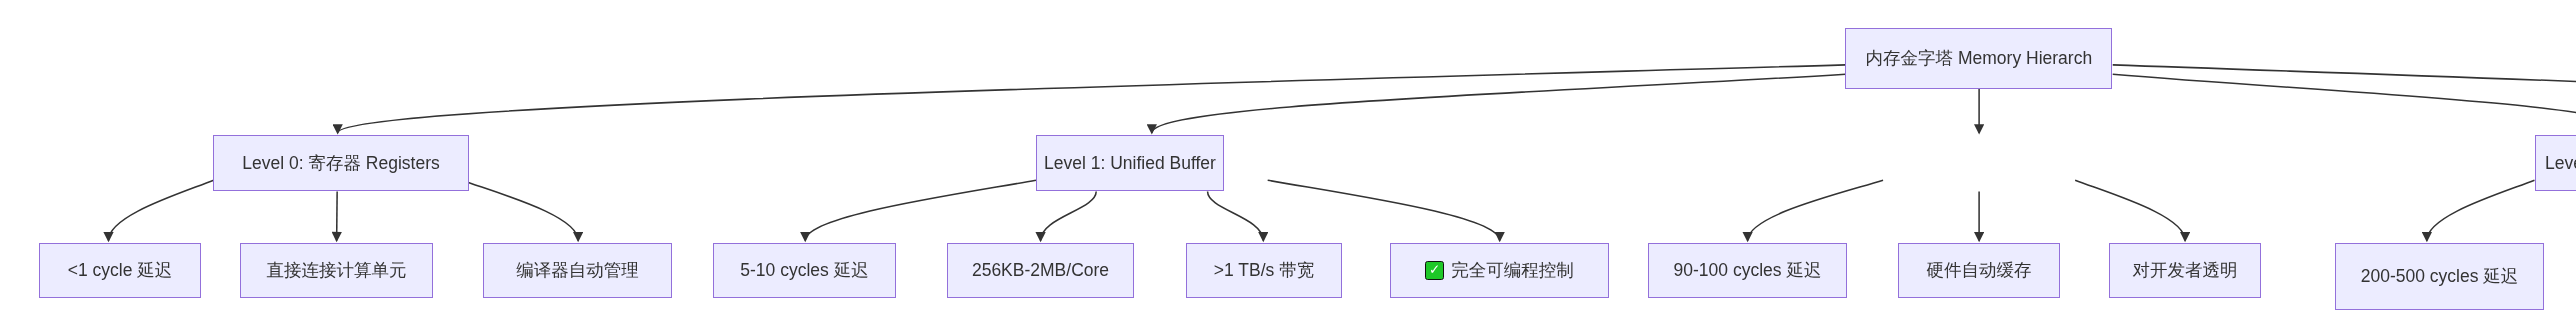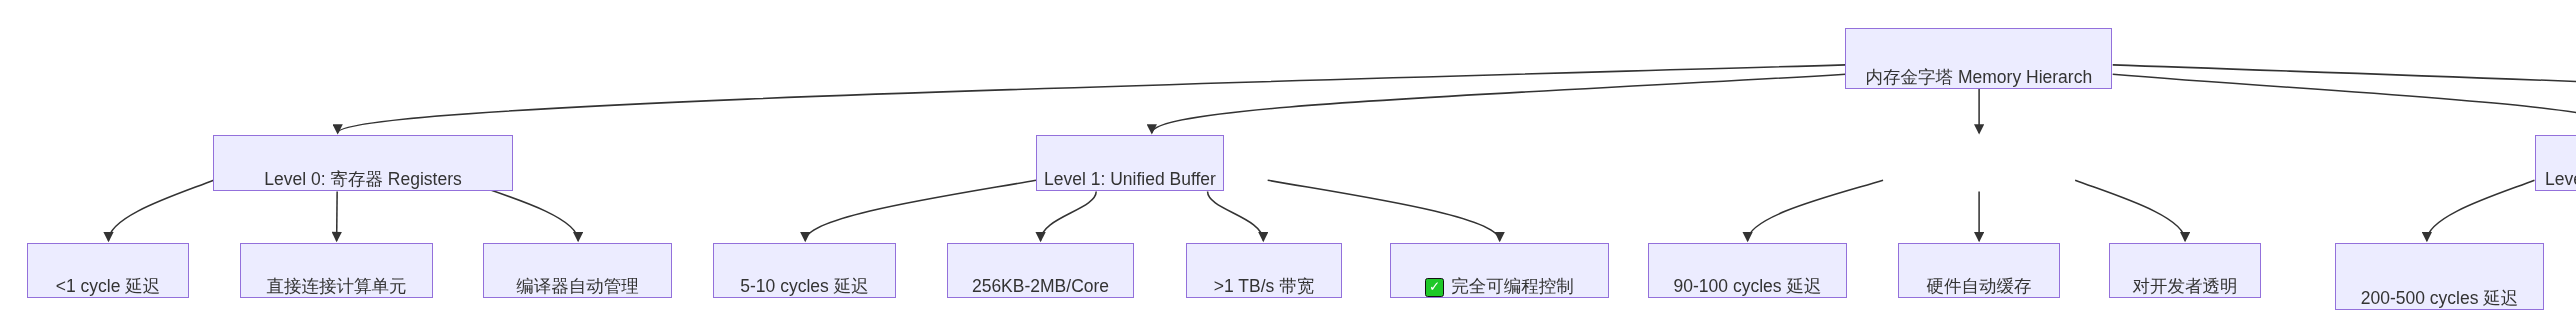--- a/index.html
+++ b/index.html
@@ -1,20 +1,20 @@
 <!DOCTYPE html>
 <html style="font-size:8.2px"><head>
 <meta charset="utf-8">
 <style>
   html,body{margin:0;padding:0;background:#ffffff;}
   #canvas{position:relative;width:3693px;height:327px;background:#ffffff;overflow:hidden;
           font-family:"Liberation Sans","DejaVu Sans",sans-serif;}
   #edge-layer{position:absolute;left:0;top:0;pointer-events:none;}
   .node{position:absolute;background:var(--node-fill);border:1.5px solid var(--node-border);
-        box-sizing:border-box;display:flex;align-items:flex-end;justify-content:center;
+        box-sizing:border-box;display:flex;align-items:center;justify-content:center;
         color:var(--text);font-size:17.5px;line-height:1.2;white-space:nowrap;overflow:hidden;}
   .node .label{display:inline-block;}
   .root-node{justify-content:flex-start;padding-left:19.6px;}
   .check-icon{display:inline-flex;align-items:center;justify-content:center;
         width:19px;height:19px;background:var(--check-green);color:#ffffff;
         border:1.5px solid #111111;border-radius:2.6px;margin-right:7.2px;
         font-weight:bold;font-size:13.4px;box-sizing:border-box;flex:0 0 auto;}
   .edge{stroke:var(--edge);stroke-width:3;fill:none;}
 </style>
 </head>
@@ -45,24 +45,24 @@
       <path d="M4920,350 C4846.85,378 4711,419 4711,467" class="edge" marker-end="url(#arrow)"></path>
       <path d="M5137.25,372 C5137.25,407 5155.5,422 5155.5,467" class="edge" marker-end="url(#arrow)"></path>
       <path d="M5318,350 C5412.5,378 5588,419 5588,467" class="edge" marker-end="url(#arrow)"></path>
       <path d="M6282,350 C6207.975,378 6070.5,419 6070.5,467" class="edge" marker-end="url(#arrow)"></path>
       <path d="M6485.25,372 C6485.25,407 6502,422 6502,467" class="edge" marker-end="url(#arrow)"></path>
       <path d="M6655,350 C6749.85,378 6926,419 6926,467" class="edge" marker-end="url(#arrow)"></path>
     </svg>
     <div class="node root-node" style="left: 1845px; top: 28px; width: 267px; height: 61px;">
       <span class="label">内存金字塔 Memory Hierarch</span>
     </div>
-    <div class="node level-node" style="left: 213px; top: 135px; width: 300px; height: 56px;">
+    <div class="node level-node" style="left: 213px; top: 135px; width: 256px; height: 56px;">
       <span class="label">Level 0: 寄存器 Registers</span>
     </div>
-    <div class="node child-node" style="left: 27px; top: 243px; width: 162px; height: 55px;">
+    <div class="node child-node" style="left: 39px; top: 243px; width: 162px; height: 55px;">
       <span class="label">&lt;1 cycle 延迟</span>
     </div>
     <div class="node child-node" style="left: 240px; top: 243px; width: 193px; height: 55px; font-family: Liberation Serif, serif;">
       <span class="label">直接连接计算单元</span>
     </div>
     <div class="node child-node" style="left: 483px; top: 243px; width: 189px; height: 55px;">
       <span class="label">编译器自动管理</span>
     </div>
     <div class="node level-node" style="left: 1036px; top: 135px; width: 188px; height: 56px;">
       <span class="label">Level 1: Unified Buffer</span>

